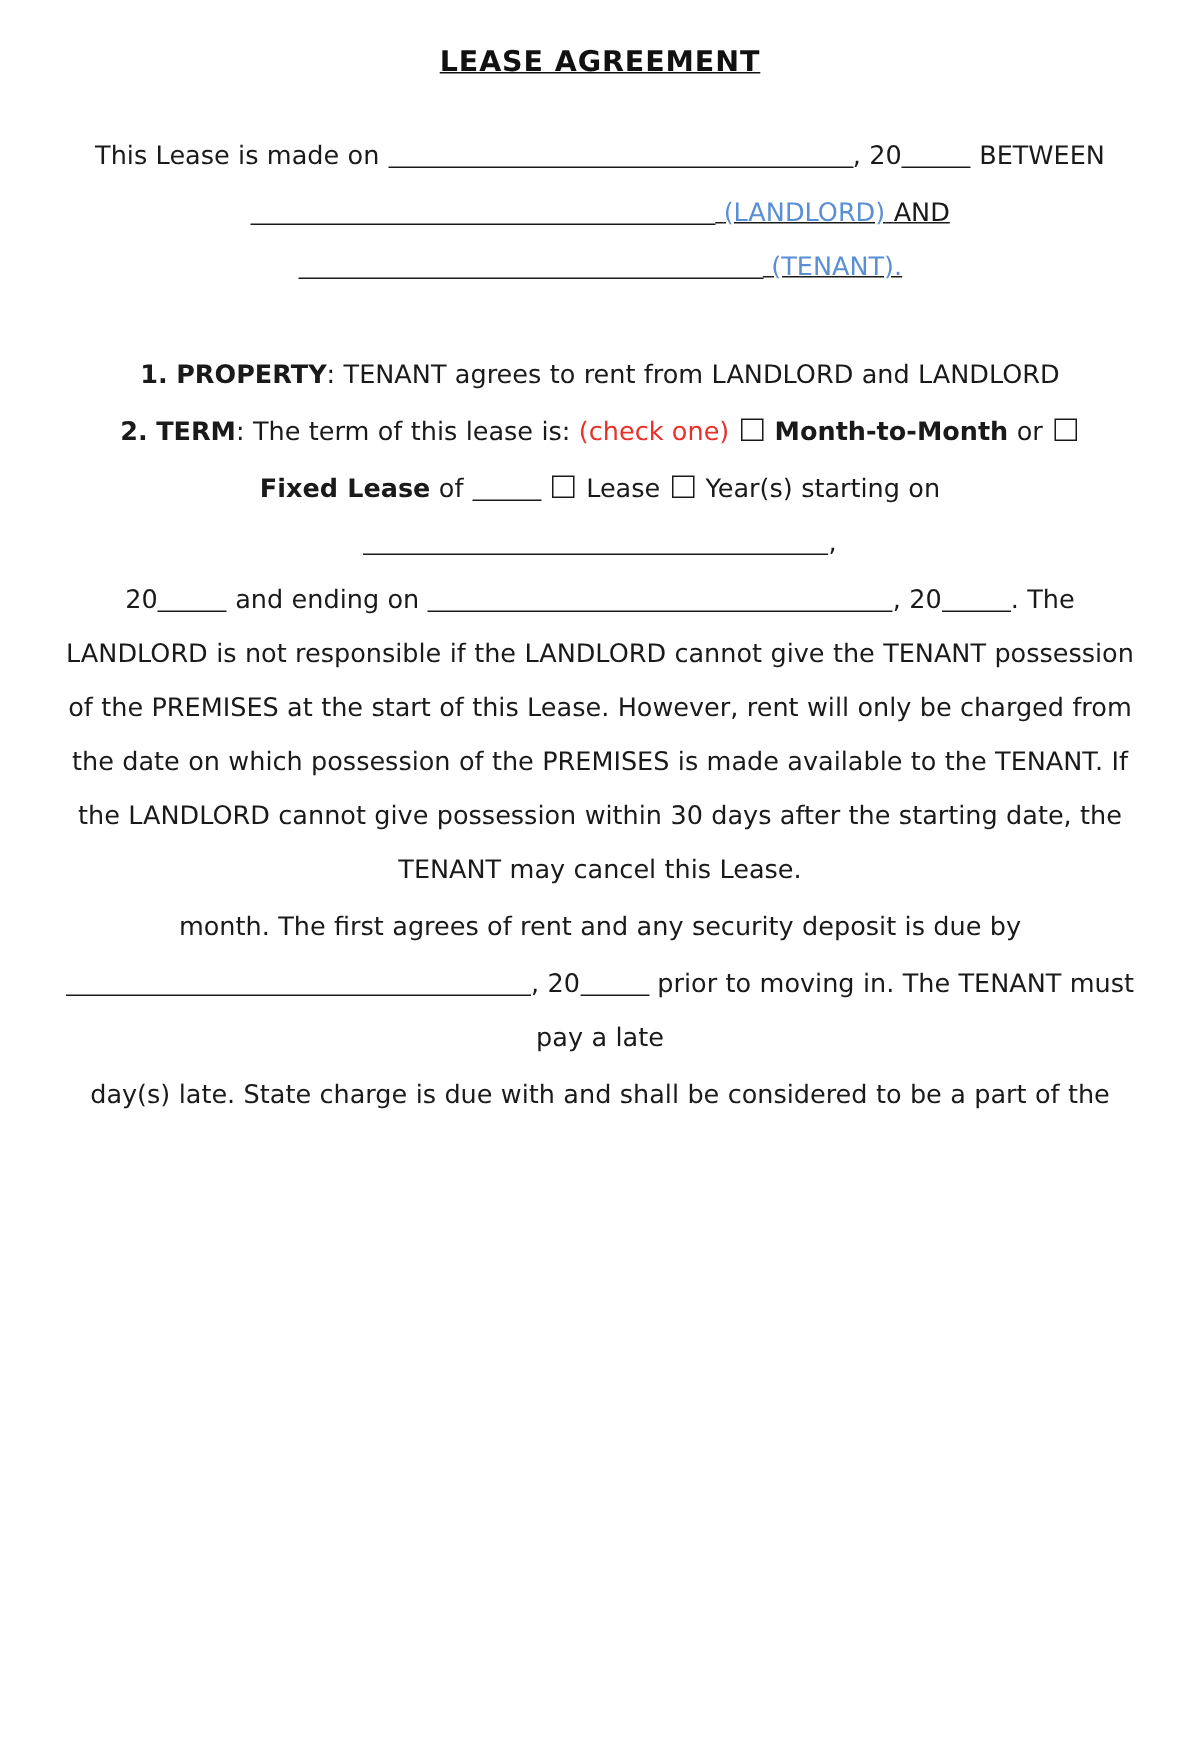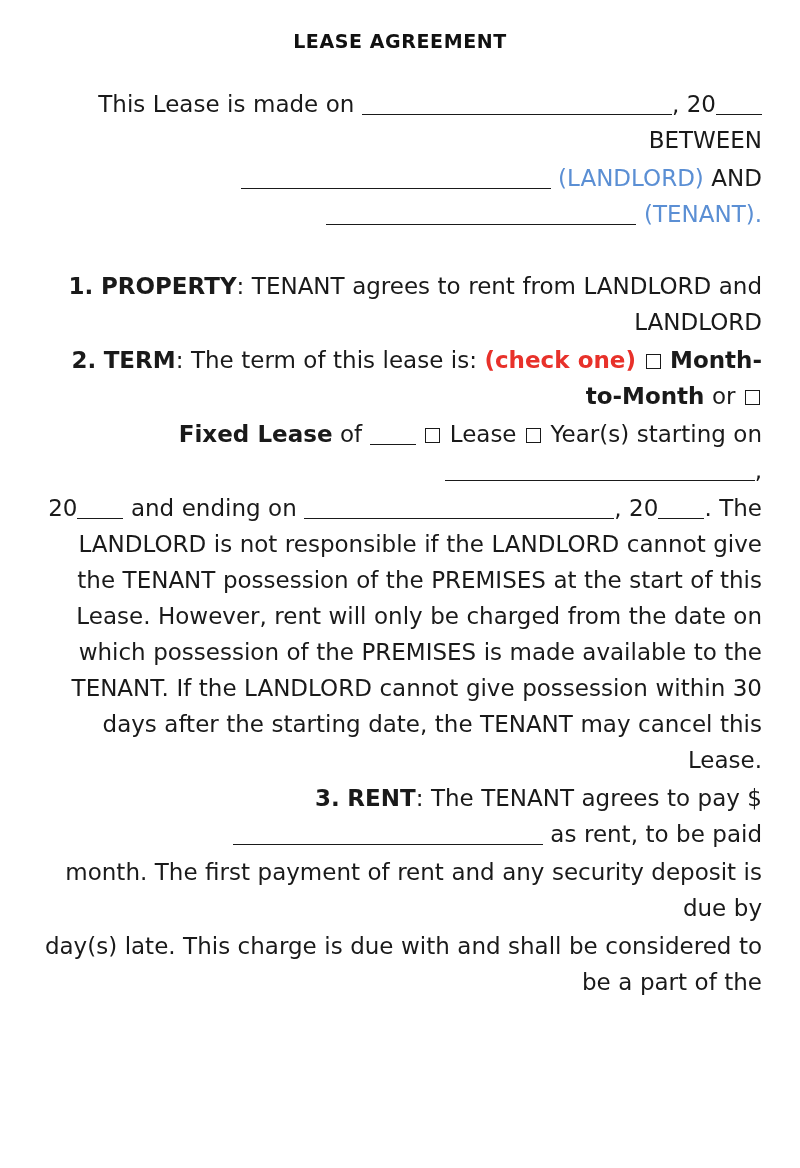--- a/index.html
+++ b/index.html
@@ -21,40 +21,42 @@
     position: relative;
     background: #ffffff;
   }
   .doc-title {
     text-align: center;
     font-size: 19px;
     font-weight: bold;
     letter-spacing: 0.6px;
     margin: 6px 0 34px 0;
     color: #111111;
+    text-decoration: underline;
   }
   .para {
-    font-size: 23px;
+    font-size: 17px;
     line-height: 36px;
     margin: 0 0 2px 0;
-    text-align: right;
+    text-align: center;
     word-spacing: 0.2px;
   }
   .para.spaced-below {
     margin-bottom: 22px;
+    text-decoration: underline;
   }
   .b {
     font-weight: bold;
   }
   .blue {
     color: #5b8fd4;
   }
   .red {
     color: #e8312a;
-    font-weight: bold;
+    font-weight: normal;
   }
   .fill {
     display: inline-block;
     border-bottom: 1.6px solid #1a1a1a;
     vertical-align: -3px;
     height: 17px;
   }
   .f-sm { width: 46px; }
   .f-lg { width: 310px; }
   .f-xl { width: 420px; }
@@ -117,29 +119,28 @@
     <span>Year(s) starting on</span>
     <span class="fill f-lg"></span><span>,</span>
   </div>
   <div class="para">
     <span>20</span><span class="fill f-sm"></span>
     <span>and ending on</span>
     <span class="fill f-lg"></span><span>, 20</span><span class="fill f-sm"></span><span>. The LANDLORD is not responsible if the LANDLORD cannot give the TENANT possession of the PREMISES at the start of this Lease. However, rent will only be charged from the date on which possession of the PREMISES is made available to the TENANT. If the LANDLORD cannot give possession within 30 days after the starting date, the TENANT may cancel this Lease.</span>
   </div>
 
   <div class="para">
-    <span class="b">3.</span>
-    <span class="b">RENT</span><span>: The TENANT agrees to pay $</span><span class="fill f-lg"></span>
-    <span>as rent, to be paid</span>
+    <span>month. The first agrees of rent and any security deposit is due by</span>
   </div>
   <div class="para">
-    <span>month. The first payment of rent and any security deposit is due by</span>
+    <span class="fill f-lg"></span><span>, 20</span><span class="fill f-sm"></span>
+    <span>prior to moving in. The TENANT must pay a late</span>
   </div>
   <div class="para">
-    <span>day(s) late. This charge is due with and shall be considered to be a part of the</span>
+    <span>day(s) late. State charge is due with and shall be considered to be a part of the</span>
   </div>
 
   <div class="para">
     
     
   </div>
 
 </div>
 
 </body></html>

